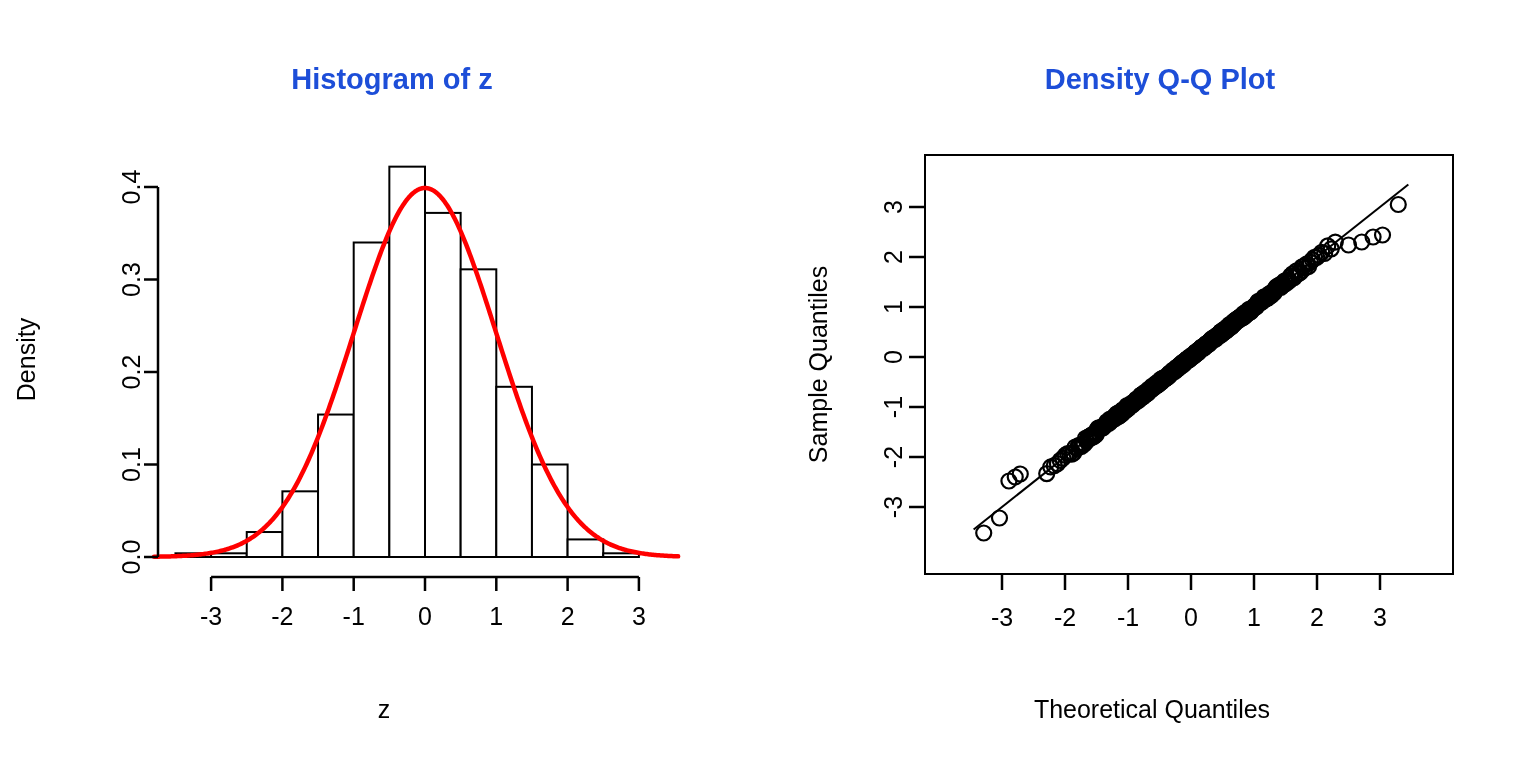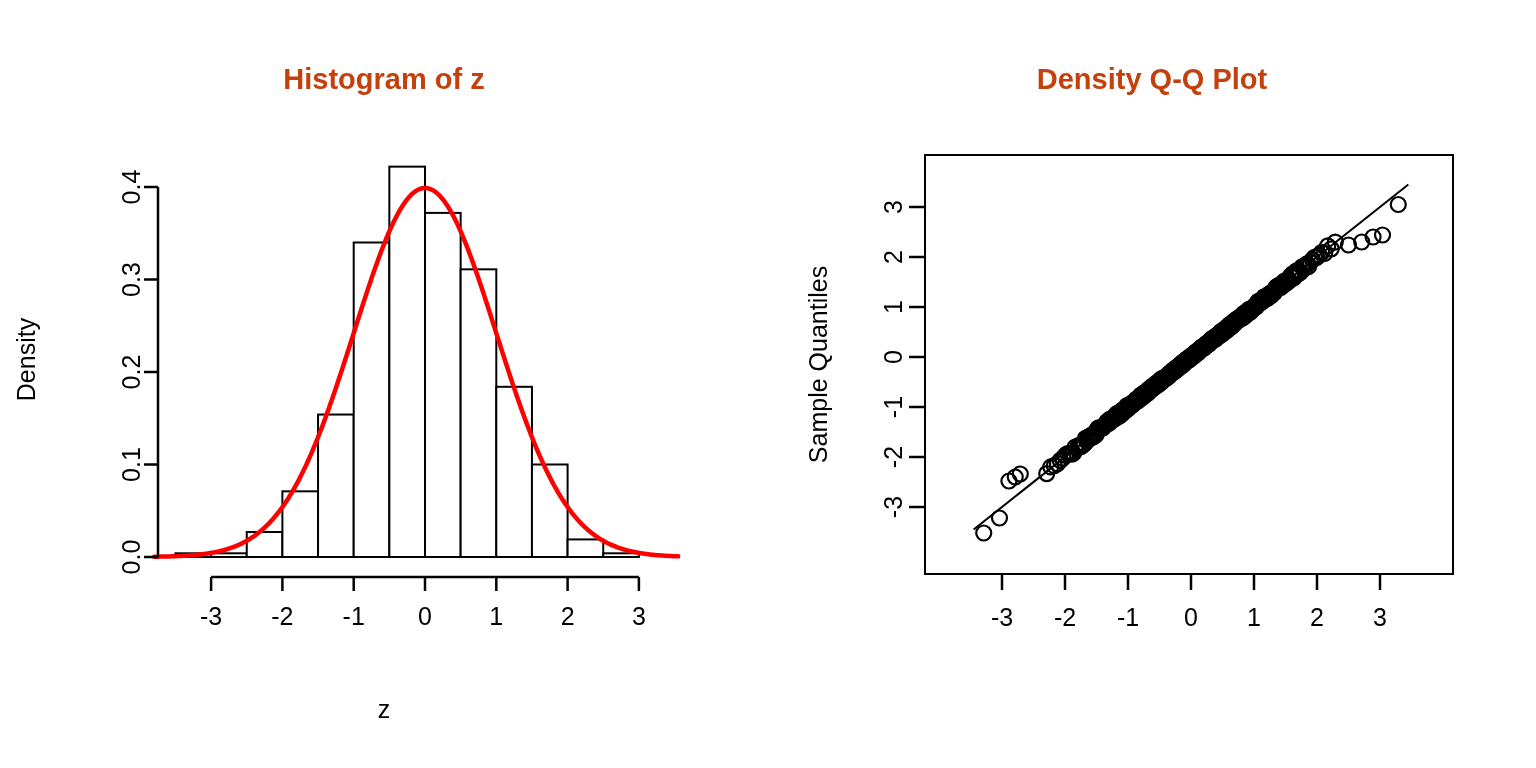--- a/index.html
+++ b/index.html
@@ -5,22 +5,22 @@
 <style>
   html,body{margin:0;padding:0;background:#ffffff;}
   body{width:1536px;height:768px;overflow:hidden;
        font-family:"Liberation Sans","DejaVu Sans",sans-serif;}
   #root{position:relative;width:1536px;height:768px;background:#ffffff;}
   .panel{position:absolute;top:0;height:768px;width:768px;}
   #panel-hist{left:0;}
   #panel-qq{left:768px;}
   .plot-title{
      position:absolute;width:100%;text-align:center;
-     font-weight:bold;font-size:29px;color:#c2410c;letter-spacing:0px;
-     white-space:nowrap;}
+     font-weight:bold;font-size:29px;color:#1d4ed8;letter-spacing:0px;
+     white-space:nowrap;margin-left:8px;}
   .axis-label{
      position:absolute;font-size:25px;color:#000;white-space:nowrap;}
   .rot-label{transform-origin:50% 50%;transform:rotate(-90deg);}
   svg{display:block;}
   .tick-text{font-family:"Liberation Sans","DejaVu Sans",sans-serif;
              font-size:25px;fill:#000;}
 </style>
 </head>
 <body>
 
@@ -83,20 +83,21 @@
         </g>
     </svg>
   </div>
 
   <div class="panel" id="panel-qq">
 
     <div class="plot-title" style="top:63px;left:0;">Density Q-Q Plot</div>
 
     <div class="axis-label rot-label" style="left:-80px;top:350px;width:260px;text-align:center;">Sample Quantiles</div>
 
+    <div class="axis-label" style="left:0;top:695px;width:768px;text-align:center;">Theoretical Quantiles</div>
 
     <svg id="qq-svg" width="768" height="768">
       <rect id="qq-frame" fill="none" stroke="#000000" stroke-width="2" x="157" y="155" width="528" height="419"></rect>
       <line id="qq-refline" stroke="#000000" stroke-width="2" x1="205.64999999999998" y1="529.5" x2="640.35" y2="184.5"></line>
       <g id="qq-points">
           <circle cx="215.73" cy="533.00" r="7.5" fill="none" stroke="#000000" stroke-width="2.2"></circle>
           <circle cx="231.48" cy="518.00" r="7.5" fill="none" stroke="#000000" stroke-width="2.2"></circle>
           <circle cx="240.93" cy="481.00" r="7.5" fill="none" stroke="#000000" stroke-width="2.2"></circle>
           <circle cx="247.23" cy="477.00" r="7.5" fill="none" stroke="#000000" stroke-width="2.2"></circle>
           <circle cx="252.27" cy="474.00" r="7.5" fill="none" stroke="#000000" stroke-width="2.2"></circle>

